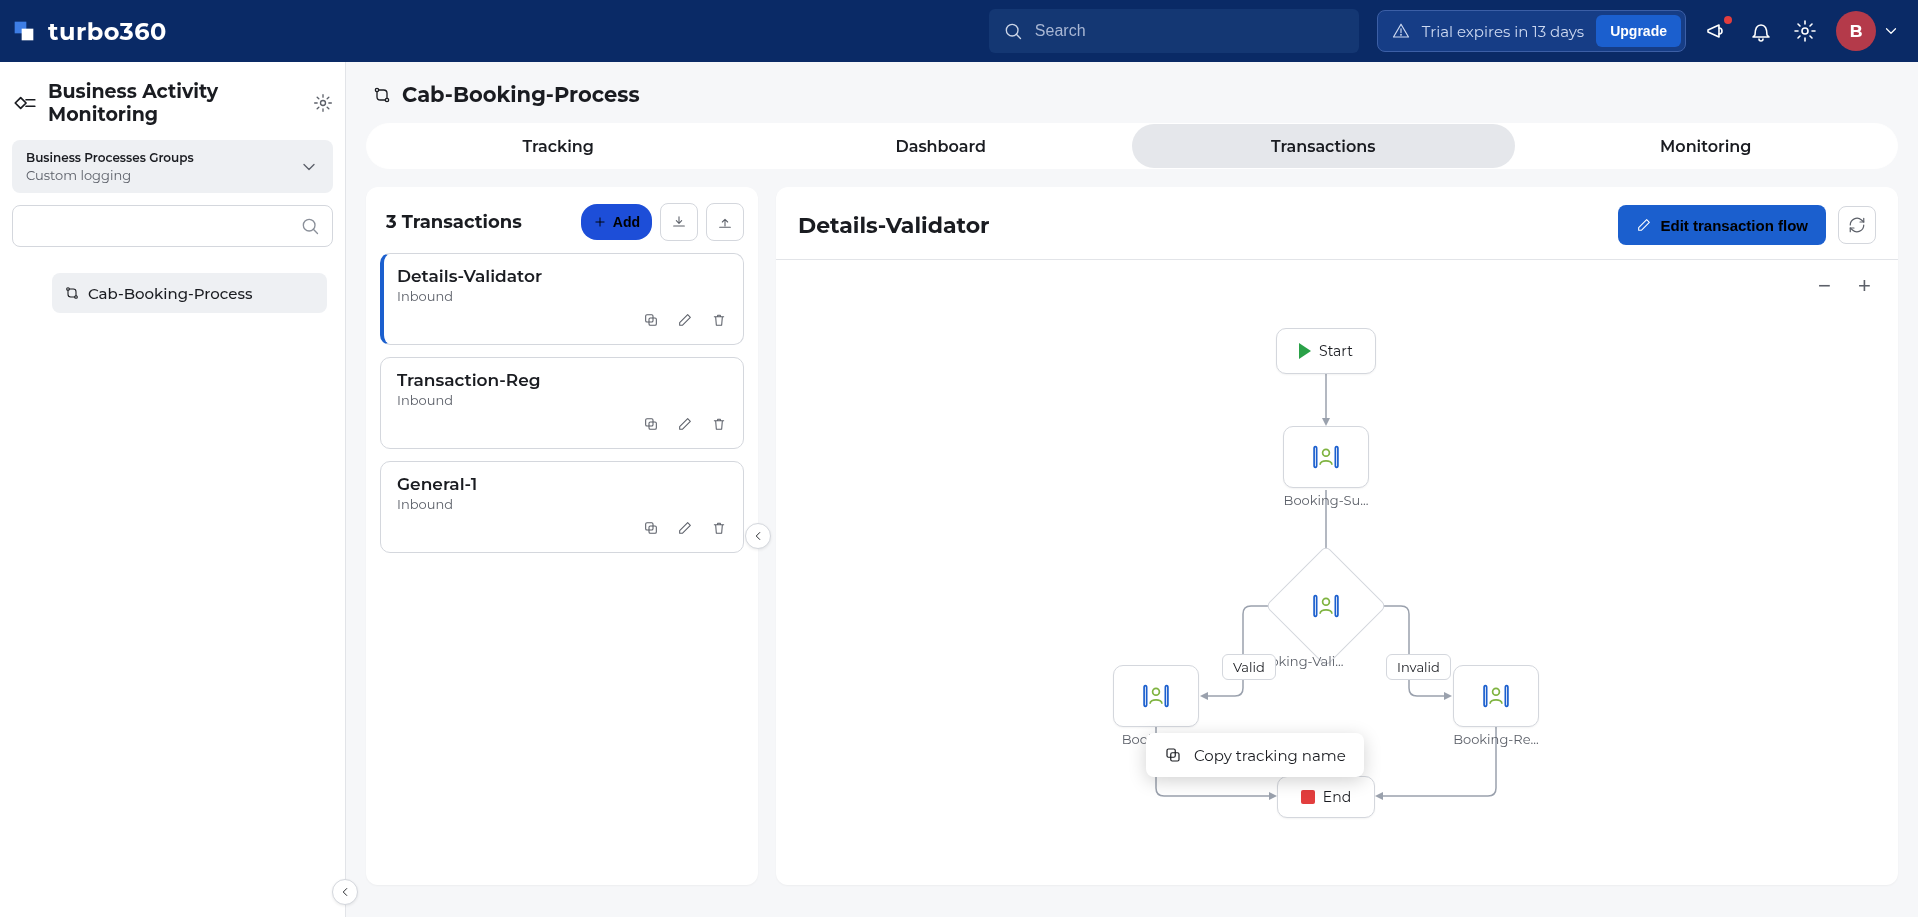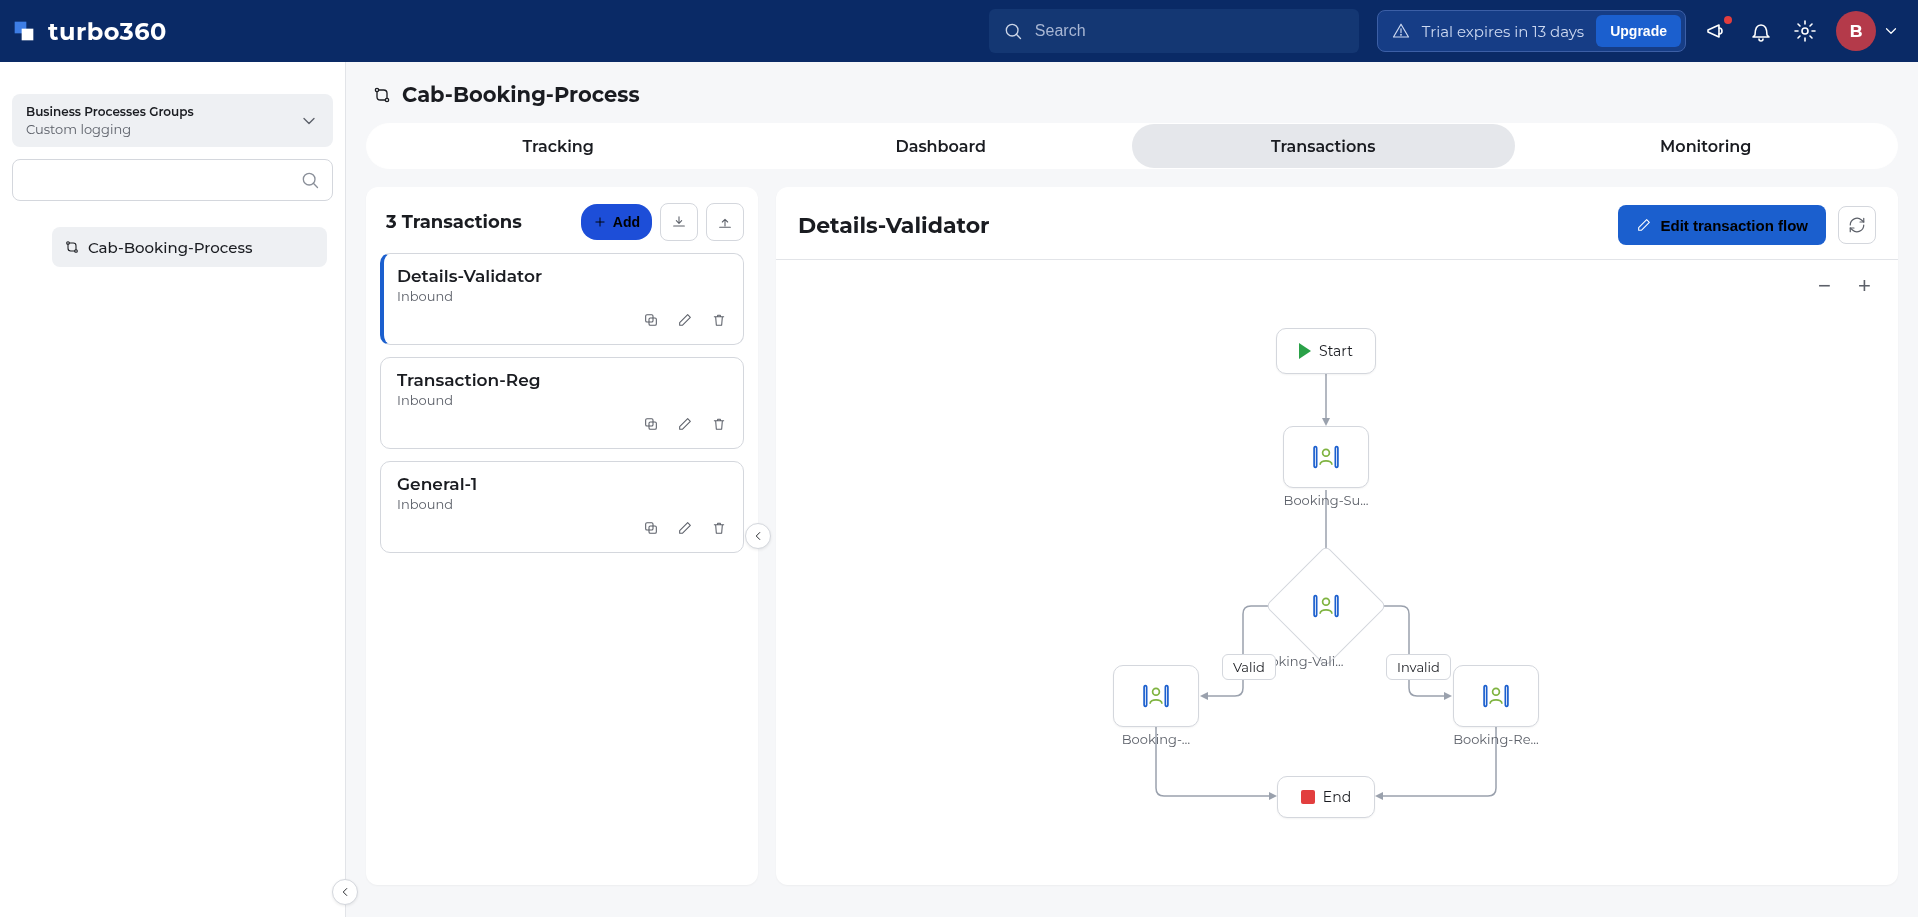--- a/index.html
+++ b/index.html
@@ -262,20 +262,31 @@
       </div>
     <svg class="s-icon" viewBox="0 0 24 24" style="color:#fff;width:18px">
         <polyline points="6 9 12 15 18 9"></polyline>
       </svg>
   </div>
 </div>
 
 <div class="main">
 
   <div class="sidebar">
+    <div class="sidebar-title-row">
+      <svg class="s-icon" viewBox="0 0 24 24" style="width:26px;height:26px">
+          <path d="M3 12 L8 7 L13 12 L8 17 Z"></path>
+          <path d="M13 9 L21 9 M13 15 L21 15"></path>
+        </svg>
+      <span class="sidebar-title">Business Activity Monitoring</span>
+      <svg class="s-icon" viewBox="0 0 24 24" style="color:var(--text-light)">
+          <circle cx="12" cy="12" r="3"></circle>
+          <path d="M12 2v3M12 19v3M2 12h3M19 12h3M5 5l2 2M17 17l2 2M19 5l-2 2M7 17l-2 2"></path>
+        </svg>
+    </div>
 
     <div class="group-select">
       <div class="gs-text">
         <div class="gs-label">Business Processes Groups</div>
         <div class="gs-sub">Custom logging</div>
       </div>
       <svg class="s-icon" viewBox="0 0 24 24" style="color:var(--text-light)">
           <polyline points="6 9 12 15 18 9"></polyline>
         </svg>
     </div>
@@ -506,17 +517,24 @@
                   <path d="M13 25 C13 19 27 19 27 25" fill="none" stroke="#7fb341" stroke-width="2"></path>
                 </svg></span>
           </div>
           <div class="node-label" style="left:670px;top:433px;width:100px">Booking-Re...</div>
 
           <div class="node node-end">
             <span class="end-sq"></span>
             <span style="font-size:14px;">End</span>
           </div>
 
+          <div class="ctx-menu">
+            <svg class="s-icon" viewBox="0 0 24 24" style="width:18px">
+                <rect x="9" y="9" width="11" height="11" rx="2"></rect>
+                <rect x="4" y="4" width="11" height="11" rx="2"></rect>
+              </svg>
+            <span>Copy tracking name</span>
+          </div>
         </div>
       </div>
     </div>
   </div>
 </div>
 
 </body></html>

